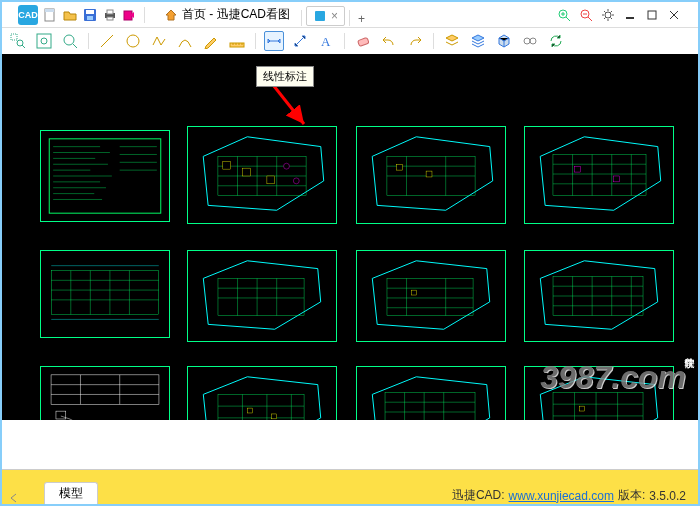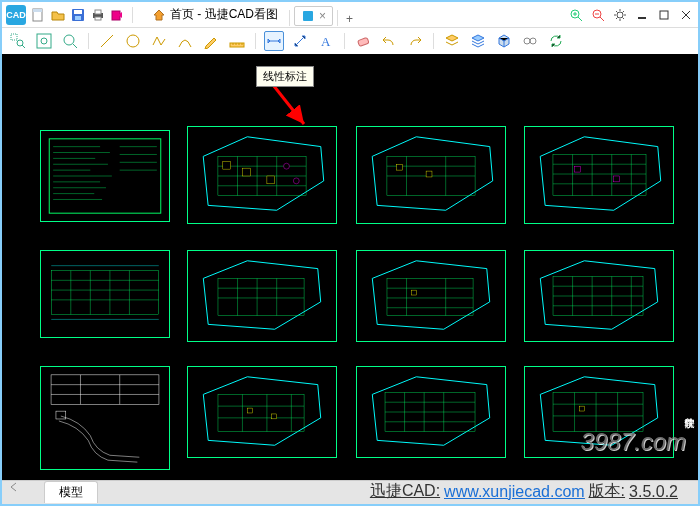--- a/index.html
+++ b/index.html
@@ -1,40 +1,40 @@
 <!DOCTYPE html>
 <html><head>
 <meta charset="utf-8">
 <style>
   * { box-sizing: border-box; margin: 0; padding: 0; }
   body { width: 700px; height: 506px; font-family: "Microsoft YaHei", sans-serif; font-size: 12px; background: #fff; border: 2px solid #87cefa; position: relative; overflow: hidden; }
-  .titlebar { height: 26px; display: flex; align-items: center; padding: 2px 4px; background: #fff; border-bottom: 1px solid #ddd; gap: 4px; }
+  .titlebar { height: 26px; display: flex; align-items: center; padding: 2px 16px; background: #fff; border-bottom: 1px solid #ddd; gap: 4px; }
   .app-icon { width: 20px; height: 20px; background: #29a7e1; border-radius: 3px; color: #fff; font-size: 9px; font-weight: bold; display: flex; align-items: center; justify-content: center; }
   .tb-icon { width: 16px; height: 16px; display: flex; align-items: center; justify-content: center; cursor: pointer; }
   .divider { width: 1px; height: 16px; background: #ddd; margin: 0 2px; }
   .tabs { display: flex; align-items: flex-end; margin-left: 6px; gap: 2px; }
   .tab { display: flex; align-items: center; padding: 2px 6px; gap: 4px; border: 1px solid transparent; border-radius: 2px; cursor: pointer; }
   .tab.active { border-color: #ccc; }
   .tab-icon { width: 14px; height: 14px; display: flex; align-items: center; justify-content: center; font-size: 10px; }
   .tab-close { font-size: 12px; color: #888; cursor: pointer; }
   .win-controls { margin-left: auto; display: flex; gap: 6px; align-items: center; }
   .win-btn { width: 16px; height: 16px; display: flex; align-items: center; justify-content: center; cursor: pointer; color: #555; }
   .toolbar { height: 26px; display: flex; align-items: center; padding: 2px 6px; background: #fff; gap: 6px; position: relative; }
   .tool-btn { width: 20px; height: 20px; display: flex; align-items: center; justify-content: center; cursor: pointer; border: 1px solid transparent; border-radius: 2px; }
   .tool-btn.highlighted { border-color: #4a90d9; background: #e6f3ff; }
-  .canvas { position: relative; width: 100%; height: 426px; background: #000; overflow: hidden; }
+  .canvas { position: relative; width: 100%; height: 366px; background: #000; overflow: hidden; }
   .tooltip { position: absolute; background: #fffef0; border: 1px solid #888; padding: 2px 6px; font-size: 11px; color: #000; white-space: nowrap; z-index: 10; }
   .arrow { position: absolute; z-index: 9; }
   .thumb { position: absolute; border: 1px solid #00ff88; background: #000; overflow: hidden; }
   .thumb svg { width: 100%; height: 100%; }
-  .statusbar { position: absolute; bottom: 0; left: 0; right: 0; height: 24px; background: #e5e5e5; border-top: 1px solid #ccc; display: flex; align-items: flex-start; }
+  .statusbar { position: absolute; bottom: 0; left: 0; right: 0; height: 35px; background: #fde047; border-top: 1px solid #ccc; display: flex; align-items: flex-end; }
   .status-tab { background: #fff; border: 1px solid #ccc; border-bottom: none; padding: 2px 14px; margin-left: 24px; border-radius: 3px 3px 0 0; cursor: pointer; }
-  .status-right { margin-left: auto; padding-right: 20px; display: flex; align-items: center; gap: 4px; color: #333; font-size: 16px; text-decoration: underline; }
+  .status-right { margin-left: auto; padding-right: 12px; display: flex; align-items: center; gap: 4px; color: #333; font-size: 12px; }
   .status-right a { color: #1a6fd6; text-decoration: underline; cursor: pointer; }
-  .watermark { position: absolute; right: 12px; bottom: 24px; color: #888; font-size: 24px; font-style: italic; font-weight: normal; opacity: .8; text-shadow: 1px 1px 0 #fff; z-index: 5; }
+  .watermark { position: absolute; right: 12px; bottom: 24px; color: #888; font-size: 32px; font-style: italic; font-weight: bold; opacity: .8; text-shadow: 1px 1px 0 #fff; z-index: 5; }
   .sidemark { position: absolute; right: 0; bottom: 64px; width: 18px; background: rgba(0,0,0,.5); color: #fff; font-size: 10px; padding: 6px 2px; writing-mode: vertical-rl; text-align: center; z-index: 5; }
 </style>
 </head>
 <body>
 
 <div class="titlebar">
   <div class="app-icon">CAD</div>
   <div class="tb-icon">
       <svg width="14" height="14">
         <rect x="2" y="1" width="9" height="12" fill="#fff" stroke="#888"></rect>

